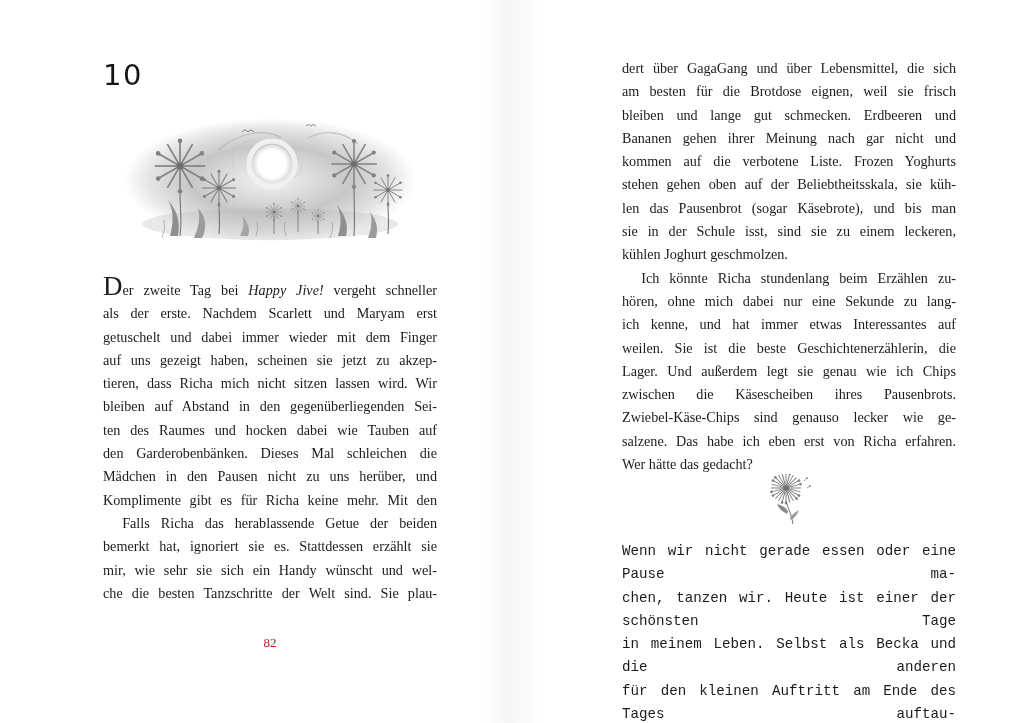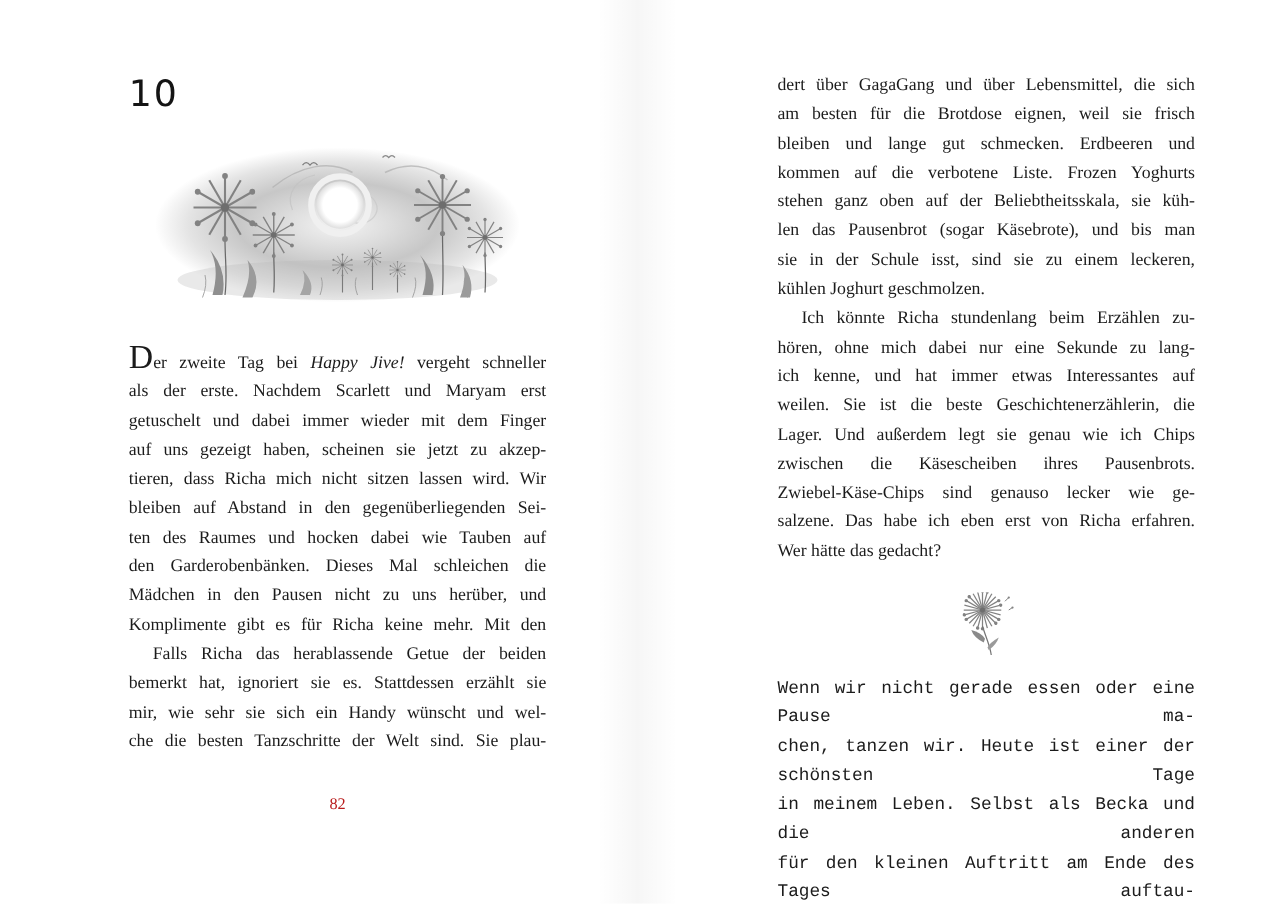--- a/index.html
+++ b/index.html
@@ -159,22 +159,23 @@
       </div>
 
     <div class="page-number">82</div>
   </div>
 
   <div class="page page-right">
     <div class="body-text bt-top">
         <div class="line">dert über GagaGang und über Lebensmittel, die sich</div>
         <div class="line">am besten für die Brotdose eignen, weil sie frisch</div>
         <div class="line">bleiben und lange gut schmecken. Erdbeeren und</div>
+        <div class="line">Bananen gehen ihrer Meinung nach gar nicht und</div>
         <div class="line">kommen auf die verbotene Liste. Frozen Yoghurts</div>
-        <div class="line">stehen ganz oben auf der Beliebtheitsskala, sie küh-</div>
+        <div class="line">stehen gehen oben auf der Beliebtheitsskala, sie küh-</div>
         <div class="line">len das Pausenbrot (sogar Käsebrote), und bis man</div>
         <div class="line">sie in der Schule isst, sind sie zu einem leckeren,</div>
         <div class="line par-end">kühlen Joghurt geschmolzen.</div>
         <div class="line indent">Ich könnte Richa stundenlang beim Erzählen zu-</div>
         <div class="line">hören, ohne mich dabei nur eine Sekunde zu lang-</div>
         <div class="line">ich kenne, und hat immer etwas Interessantes auf</div>
         <div class="line">weilen. Sie ist die beste Geschichtenerzählerin, die</div>
         <div class="line">Lager. Und außerdem legt sie genau wie ich Chips</div>
         <div class="line">zwischen die Käsescheiben ihres Pausenbrots.</div>
         <div class="line">Zwiebel-Käse-Chips sind genauso lecker wie ge-</div>

